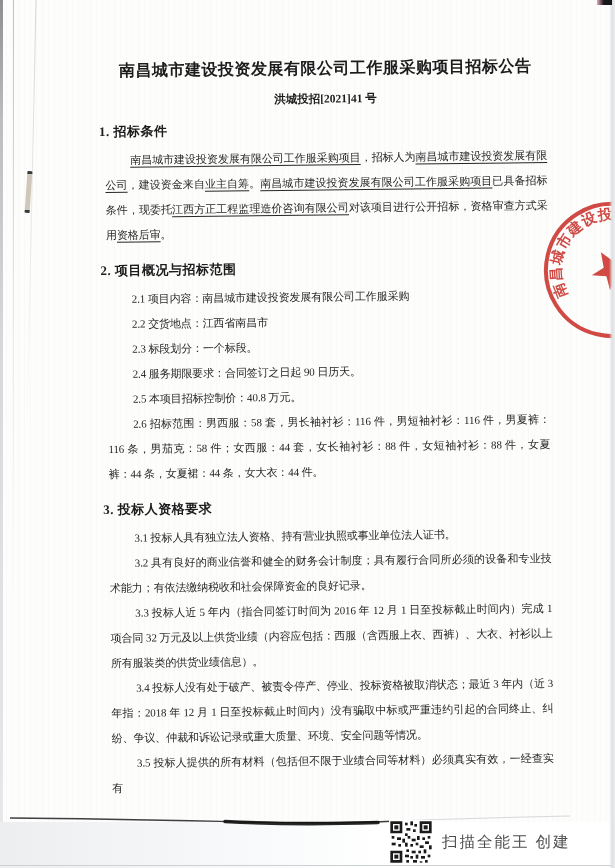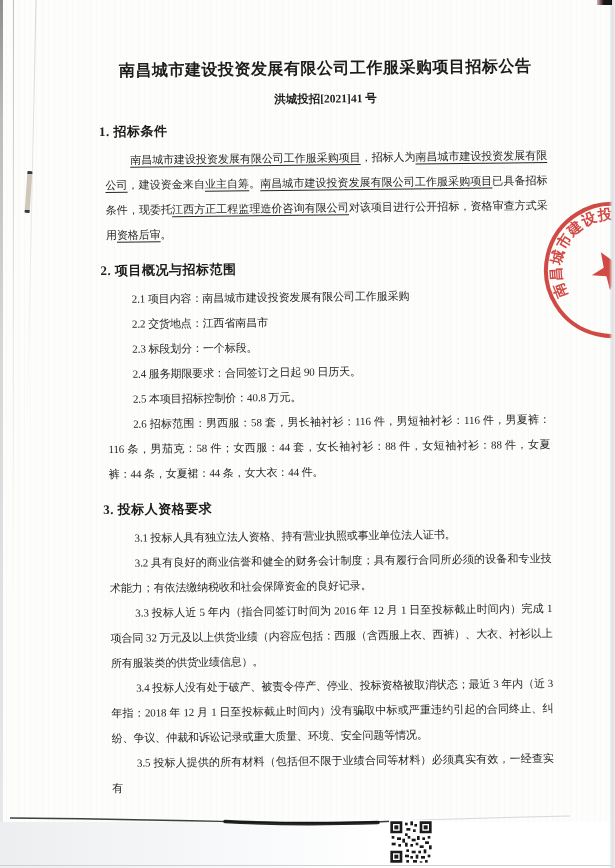--- a/index.html
+++ b/index.html
@@ -148,13 +148,14 @@
       <rect x="16" y="27" width="2" height="2"></rect>
         <rect x="20" y="26" width="2" height="3"></rect>
         <rect x="24" y="27" width="3" height="2"></rect>
       <rect x="29" y="26" width="2" height="2"></rect>
         <rect x="13" y="30" width="2" height="2"></rect>
         <rect x="18" y="30" width="3" height="2"></rect>
       <rect x="23" y="31" width="2" height="1"></rect>
         <rect x="27" y="30" width="2" height="2"></rect>
     </g>
   </svg>
+  <span class="wm-label">扫描全能王 创建</span>
 </div>
 
 </body></html>

